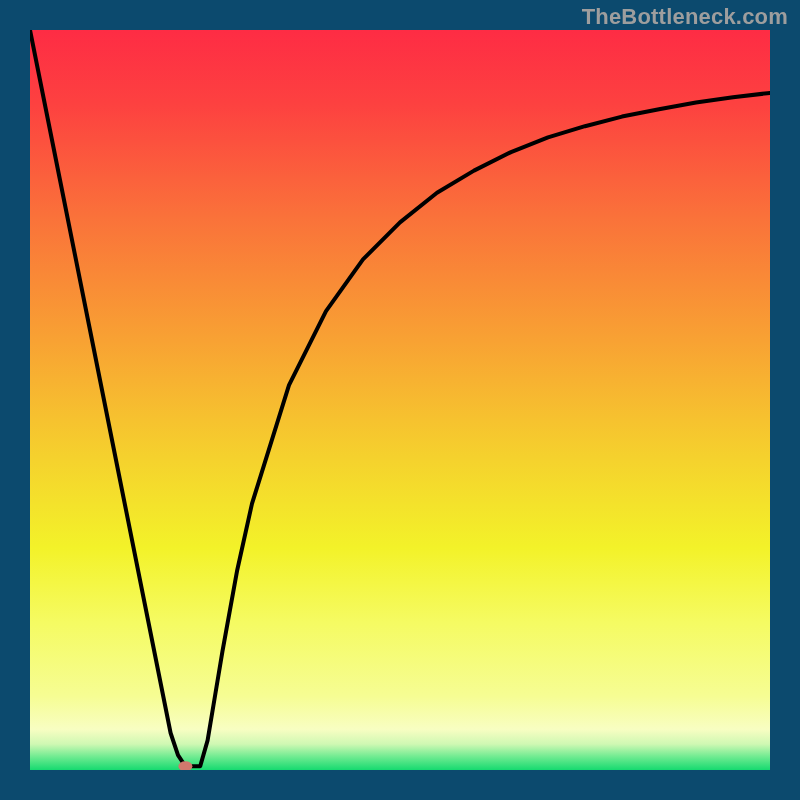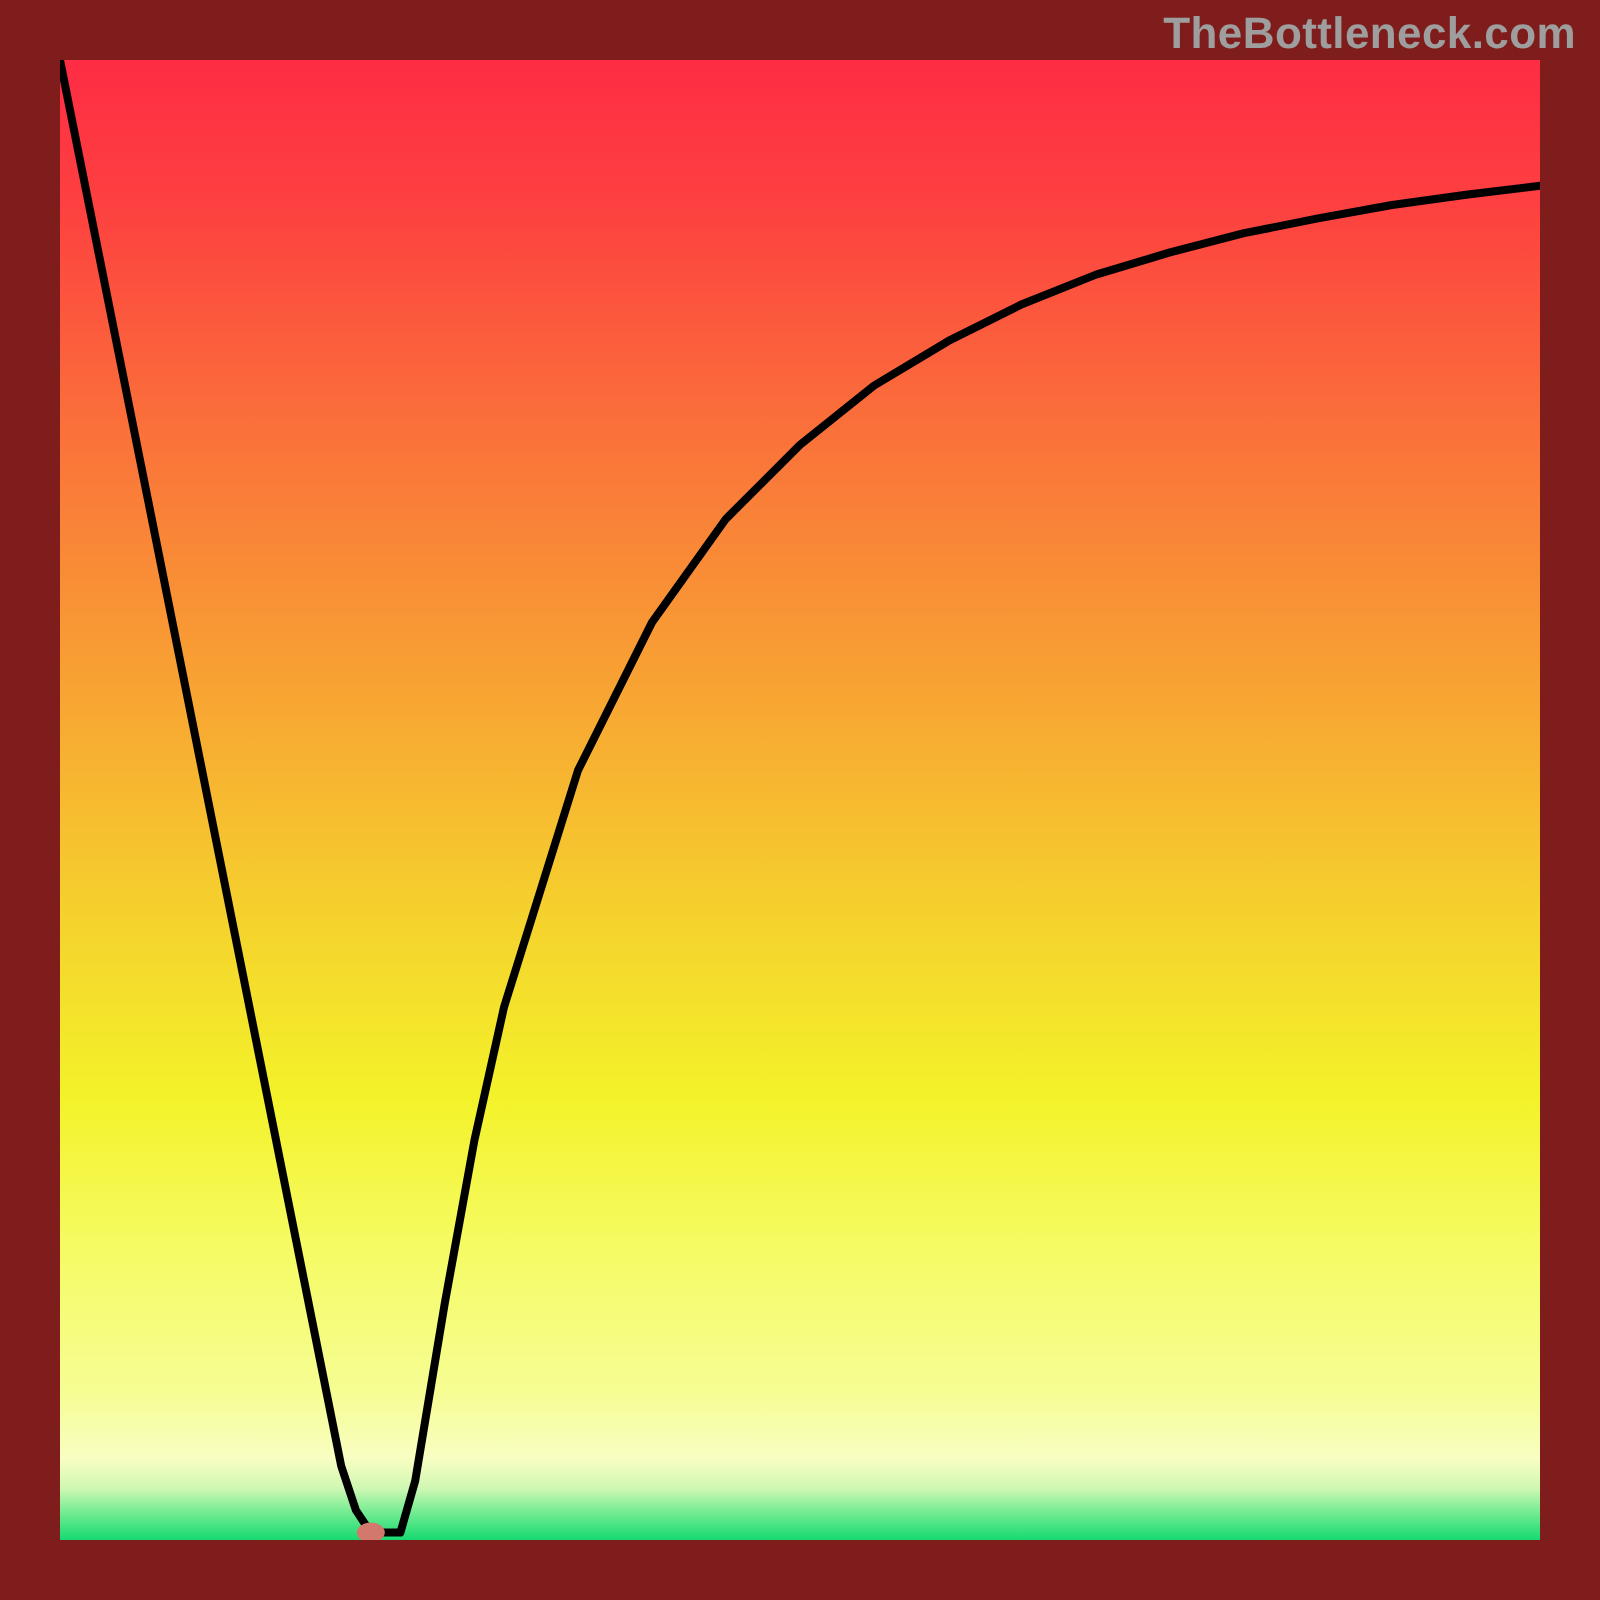--- a/index.html
+++ b/index.html
@@ -7,21 +7,21 @@
     padding: 0;
     width: 800px;
     height: 800px;
     background: #000;
     font-family: Arial, Helvetica, sans-serif;
   }
   .stage {
     position: relative;
     width: 800px;
     height: 800px;
-    background: #7f1d1d;
+    background: #0c4a6e;
   }
   .watermark {
     position: absolute;
     top: 4px;
     right: 12px;
     color: #9e9e9e;
     font-size: 22px;
     font-weight: 600;
     letter-spacing: 0.2px;
     font-family: Arial, Helvetica, sans-serif;

